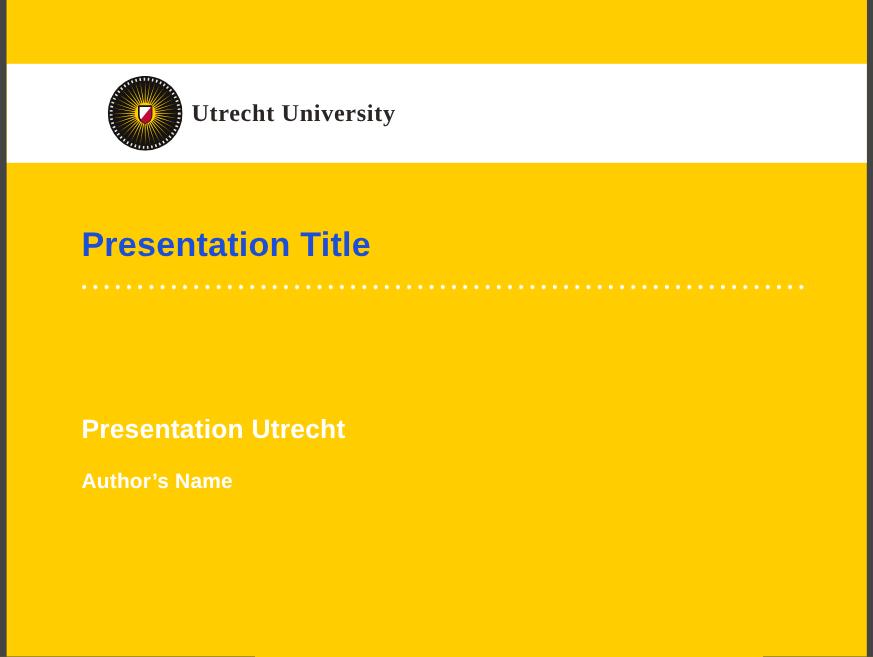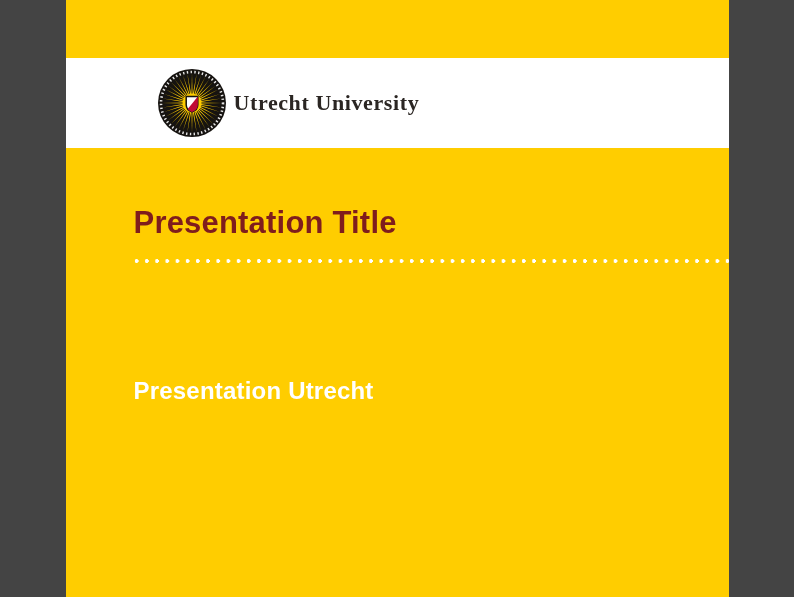--- a/index.html
+++ b/index.html
@@ -4,21 +4,21 @@
 <style>
   :root{
     --brand-yellow:#FFCD00;
     --slide-white:#FFFFFF;
     --logo-ink:#2b2623;
     --logo-red:#C00A35;
   }
   html,body{margin:0;padding:0;background:#444;}
   .slide{
     position:relative;
-    width:663px;height:597px;
+    width:782px;height:597px;
     margin:0 auto;
     background:var(--brand-yellow);
     overflow:hidden;
     font-family:"Liberation Sans","DejaVu Sans",sans-serif;
   }
   .top-bar{
     position:absolute;left:0;top:0;
     width:794px;height:58px;
     background:var(--brand-yellow);
   }
@@ -38,21 +38,21 @@
     font-weight:700;
     font-size:22px;
     letter-spacing:0.6px;
     color:var(--logo-ink);
     white-space:nowrap;
   }
   .title{
     position:absolute;left:68px;top:205px;
     font-size:31px;line-height:36px;
     font-weight:700;
-    color:#7f1d1d;
+    color:#1d4ed8;
     letter-spacing:0.2px;
   }
   .dotted-divider{
     position:absolute;left:68px;top:256px;
     width:663px;height:10px;
     background-image:radial-gradient(circle 1.9px at 2.5px 5px, #ffffff 97%, rgba(255,255,255,0));
     background-size:10.2px 10px;
     background-repeat:repeat-x;
   }
   .subtitle{
@@ -136,14 +136,15 @@
     </svg>
     <span class="wordmark">Utrecht University</span>
   </div>
 
   <div class="title">Presentation Title</div>
 
   <div class="dotted-divider"></div>
 
   <div class="subtitle">Presentation Utrecht</div>
 
+  <div class="author">Author’s Name</div>
 
 </div>
 
 </body></html>

